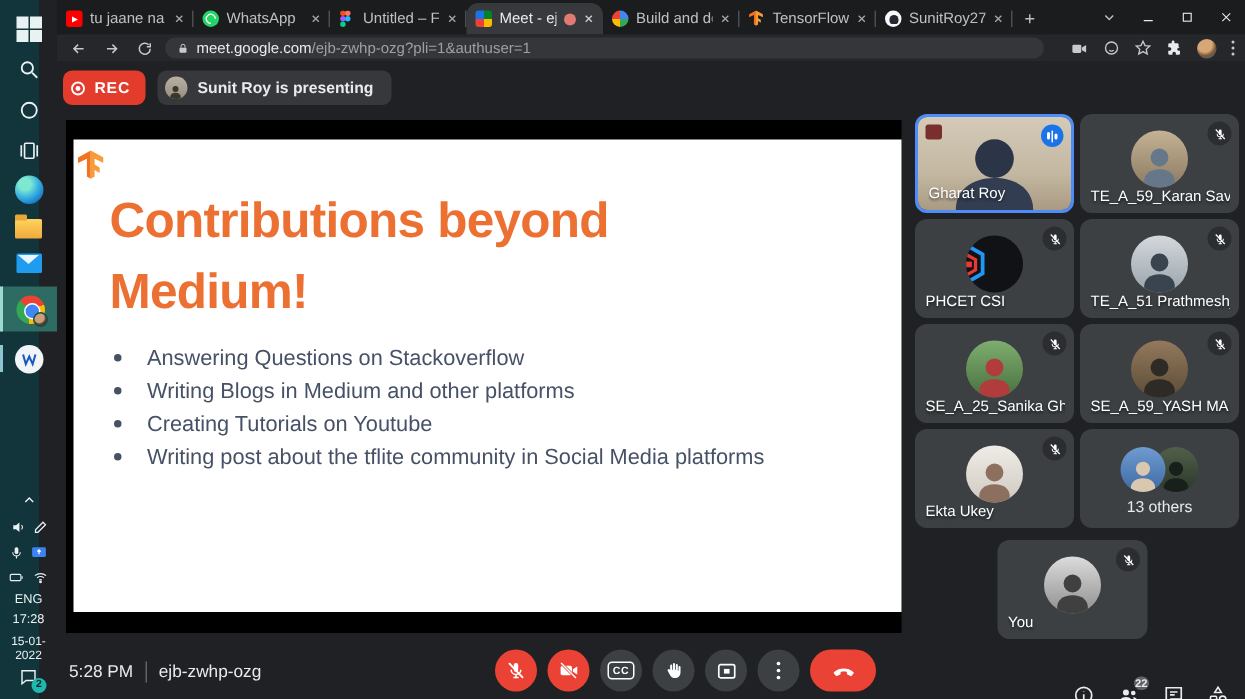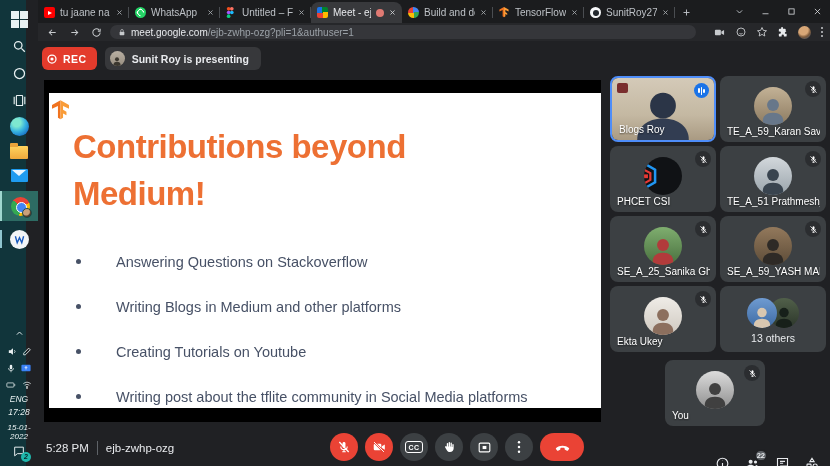--- a/index.html
+++ b/index.html
@@ -1,21 +1,21 @@
 <!DOCTYPE html>
 <html><head>
 <meta charset="utf-8">
 <style>
   * { margin:0; padding:0; box-sizing:border-box; }
   html,body { width:830px; height:466px; overflow:hidden; background:#000; }
   body { font-family:"Liberation Sans", sans-serif; }
   .screen { position:relative; width:830px; height:466px; background:#202124; overflow:hidden; }
 
   
-  .taskbar { position:absolute; left:0; top:0; width:26px; height:466px; background:#11353b; z-index:50;font-style:italic; }
+  .taskbar { position:absolute; left:0; top:0; width:26px; height:466px; background:#11353b; z-index:50; }
   .tb-item { position:absolute; left:0; width:38px; height:26px; display:flex; align-items:center; justify-content:center; }
   .tb-item svg { display:block; }
   .tb-chrome-hl { position:absolute; left:0; width:38px; height:30px; background:#2d6b63; border-left:2px solid #9fd8cf; display:flex; align-items:center; justify-content:center; }
   .win-grid { display:grid; grid-template-columns:8px 8px; grid-template-rows:8px 8px; gap:1px; }
   .win-grid span { background:#e8f2f3; }
   .chrome-ball { position:relative; width:19px; height:19px; border-radius:50%;
     background:conic-gradient(from -50deg, #ea4335 0 33%, #fbbc05 33% 66%, #34a853 66% 100%); }
   .chrome-ball::before { content:""; position:absolute; left:5px; top:5px; width:9px; height:9px; border-radius:50%; background:#4285f4; border:1.5px solid #fff; }
   .chrome-mini-avatar { position:absolute; right:-2px; bottom:-2px; width:10px; height:10px; border-radius:50%;
     background:radial-gradient(circle at 40% 35%, #caa07a 0 45%, #5b4332 60%, #2e2620 100%); border:1px solid #1d4a48; }
@@ -68,21 +68,21 @@
   .rec-pill { height:23px; background:#e33b2c; border-radius:6px; display:flex; align-items:center; gap:5px; padding:0 10px 0 4px; color:#fff; font-size:10.5px; font-weight:bold; letter-spacing:.5px; }
   .presenting-pill { height:23px; background:#37383b; border-radius:6px; display:flex; align-items:center; gap:7px; padding:0 12px 0 5px; color:#e8eaed; font-size:10.5px; font-weight:bold; }
   .pp-avatar { width:15px; height:15px; border-radius:50%; overflow:hidden; background:linear-gradient(#b9b0a3,#978e80); position:relative; }
   .pp-avatar svg { position:absolute; bottom:-1px; left:1.5px; }
 
   .stage { position:absolute; left:6px; top:39px; width:557px; height:342px; background:#000; }
   .slide { position:absolute; left:5px; top:13px; right:0; bottom:14px; background:#fff; }
   .tf-logo { position:absolute; left:3px; top:7px; }
   .slide-title { position:absolute; left:24px; top:30px; font-size:33px; line-height:47px; font-weight:bold; color:#ed7033; letter-spacing:-.5px; }
   .bullets { position:absolute; left:22px; top:135px; width:480px; }
-  .bullet { display:flex; gap:35px; font-size:14.5px; line-height:22px; color:#475166;margin-top:23px; }
+  .bullet { display:flex; gap:17px; font-size:14.5px; line-height:22px; color:#475166; }
   .bullet .dot { flex:none; width:5px; height:5px; border-radius:50%; background:#475166; margin:8px 0 0 5px; }
 
   
   .tile { position:absolute; width:106px; height:66px; background:#3c4043; border-radius:8px; overflow:hidden; }
   .tname { position:absolute; left:7px; bottom:5px; right:6px; color:#fff; font-size:10px; white-space:nowrap; overflow:hidden; text-shadow:0 1px 2px rgba(0,0,0,.6); }
   .mute { position:absolute; right:5px; top:5px; width:16px; height:16px; border-radius:50%; background:rgba(32,33,36,.6); display:flex; align-items:center; justify-content:center; }
   .avatar { position:absolute; left:50%; top:50%; transform:translate(-50%,-58%); width:38px; height:38px; border-radius:50%; overflow:hidden; }
   .avatar svg { position:absolute; bottom:-2px; left:50%; transform:translateX(-50%); }
   .t-sunit   { left:572px; top:35px; border:2px solid #4e8df9; background:linear-gradient(#cfc5b3, #b5a archive892); }
   .t-karan   { left:682px; top:35px; }
@@ -438,21 +438,21 @@
         <span class="corner-logo"></span>
         <svg class="video-person" width="78" height="58" viewBox="0 0 24 18">
             <circle cx="12" cy="5.5" r="4" fill="#2b3547"></circle>
             <path d="M12 9.5c-5 0-8 2.8-8 6.5v2h16v-2c0-3.7-3-6.5-8-6.5z" fill="#323d52"></path>
           </svg>
         <span class="audio-badge">
             <span style="height:5px"></span>
             <span style="height:8px"></span>
             <span style="height:4px"></span>
           </span>
-        <div class="tname">Blogs Roy</div>
+        <div class="tname">Gharat Roy</div>
       </div>
 
       <div class="tile t-karan">
         <div class="mute">
             <svg width="9" height="9" viewBox="0 0 24 24">
               <rect x="9.5" y="3.5" width="5" height="10" rx="2.5" fill="#fff"></rect>
               <path d="M6.5 11a5.5 5.5 0 0 0 11 0M12 16.5V20M9 20h6" stroke="#fff" stroke-width="1.8" fill="none"></path>
               <path d="M4 3.5l16 17" stroke="#fff" stroke-width="2.2"></path>
             </svg>
           </div>

